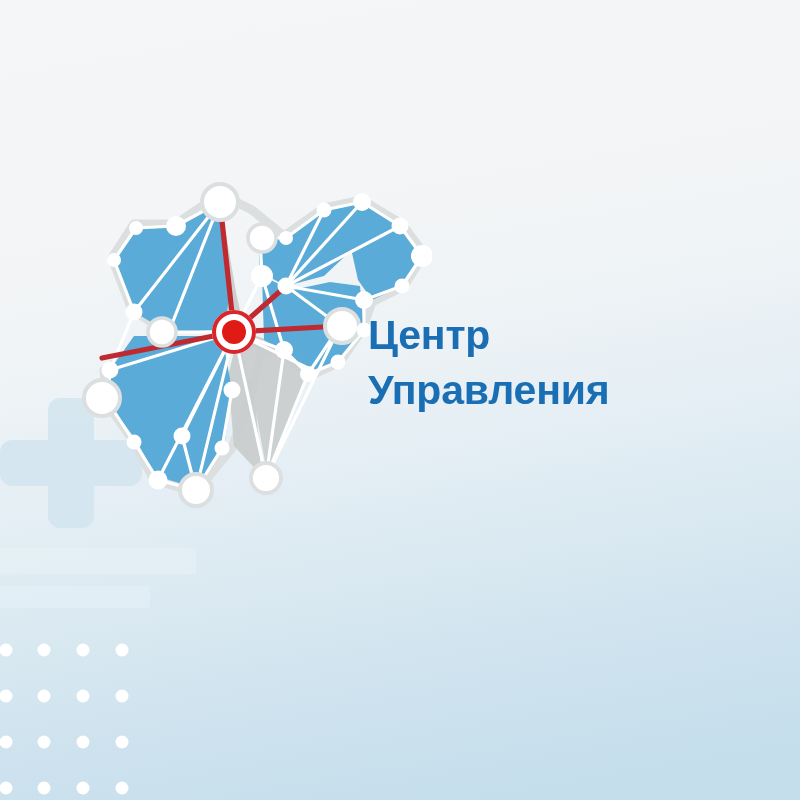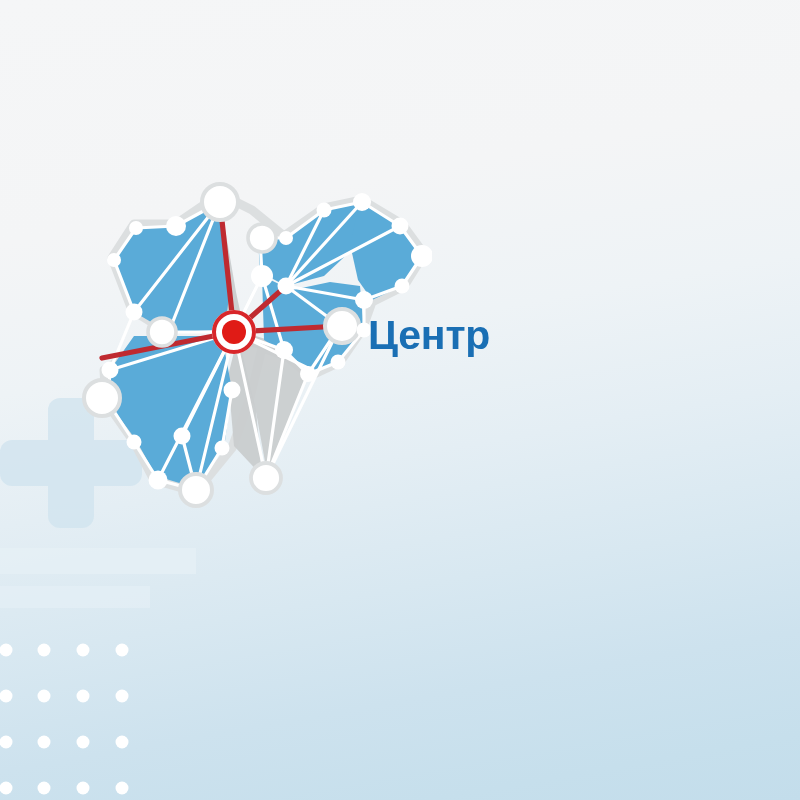--- a/index.html
+++ b/index.html
@@ -266,16 +266,17 @@
       <g>
         <circle cx="162" cy="152" r="22" fill="#ffffff"></circle>
         <circle cx="162" cy="152" r="20" fill="none" stroke="#d8262a" stroke-width="4"></circle>
         <circle cx="162" cy="152" r="15.5" fill="#ffffff"></circle>
         <circle cx="162" cy="152" r="12" fill="#e01b16"></circle>
       </g>
     </svg>
 
     <div id="wordmark">
       <span class="line">Центр</span>
+      <span class="line">Управления</span>
     </div>
 
   </div>
 </div>
 
 </body></html>

